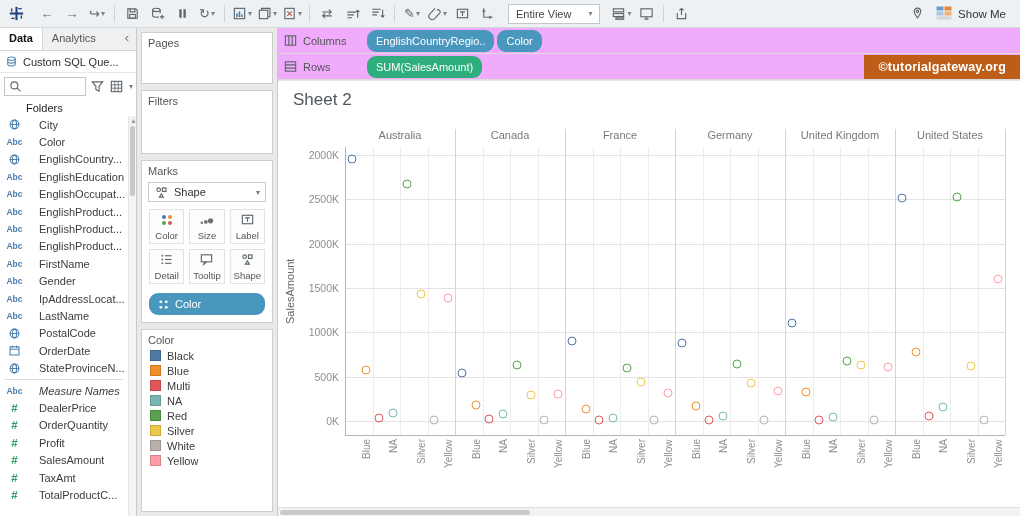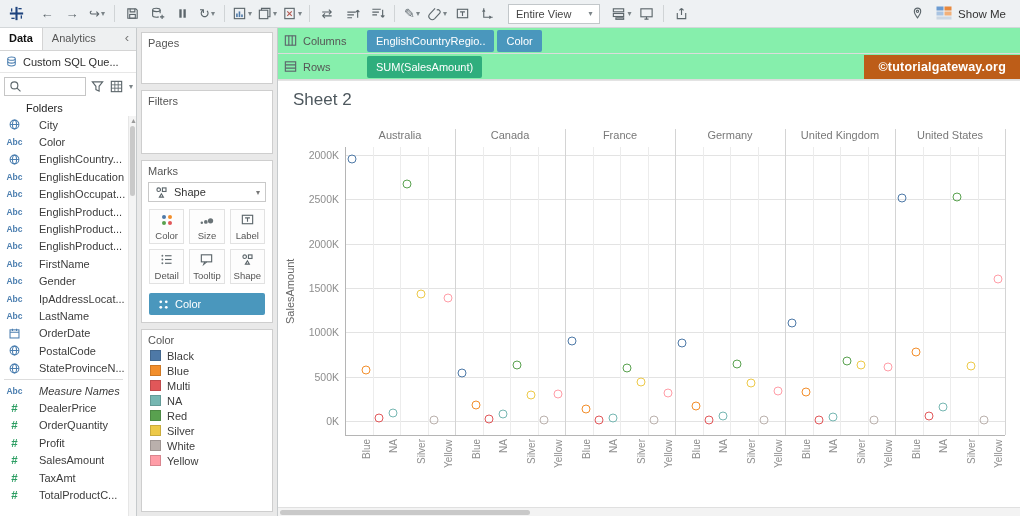--- a/index.html
+++ b/index.html
@@ -47,29 +47,29 @@
   .card-title { padding:4px 6px 2px; color:#555; }
   .card-pages { height:52px; }
   .card-filters { height:64px; }
   .card-marks { padding-bottom:7px; }
   .card-legend { flex:1; }
   .mark-type { margin:3px 6px 7px; border:1px solid #c9c9c9; height:20px; display:flex; align-items:center; padding:0 5px; gap:5px; color:#333; background:#fff; }
   .mark-type .caret { margin-left:auto; font-size:8px; color:#777; }
   .marks-grid { display:grid; grid-template-columns:repeat(3, 1fr); gap:5px; margin:0 7px; }
   .mark-btn { border:1px solid #e2e2e2; height:35px; display:flex; flex-direction:column; align-items:center; justify-content:center; gap:1px; font-size:9.5px; color:#555; background:#fdfdfd; }
   .marks-pill-wrap { margin:9px 7px 0; }
-  .pill { height:22px; border-radius:2px; display:flex; align-items:center; padding:0 9px; color:#fff; font-size:11px; gap:6px; white-space:nowrap; }
+  .pill { height:22px; border-radius:9px; display:flex; align-items:center; padding:0 9px; color:#fff; font-size:11px; gap:6px; white-space:nowrap; }
   .pill.blue { background:#4a97bd; }
   .pill.green { background:#2fae7d; }
   .legend-row { display:flex; align-items:center; gap:6px; padding:1.5px 8px; }
   .legend-swatch { width:11px; height:11px; border:1px solid rgba(0,0,0,.15); }
   .legend-label { color:#3c3c3c; }
   
   .content { flex:1; display:flex; flex-direction:column; background:#fff; min-width:0; }
-  .shelf { height:26px; display:flex; align-items:center; border-bottom:1px solid #dcdcdc; background:#86efac; padding-left:5px; gap:8px; }
+  .shelf { height:26px; display:flex; align-items:center; border-bottom:1px solid #dcdcdc; background:#f0abfc; padding-left:5px; gap:8px; }
   .shelf-head { display:flex; gap:5px; align-items:center; color:#555; width:76px; min-width:76px; }
   .shelf-pills { display:flex; gap:3px; align-items:center; flex:1; min-width:0; }
   .watermark { margin-left:auto; background:#bd5d18; color:#fff; height:24px; display:flex; align-items:center; padding:0 14px; font-weight:bold; font-size:12.5px; letter-spacing:.2px; }
   .sheet { flex:1; position:relative; border-top:1px solid #e3e3e3; }
   .sheet-title { font-size:17px; color:#4e585e; padding:9px 0 4px 15px; }
   .chart { position:relative; width:732px; height:382px; margin-left:5px; }
   .ch-fieldlabel { position:absolute; text-align:center; color:#787878; font-size:11px; }
   .ch-ctry { position:absolute; text-align:center; color:#787878; font-size:11px; overflow:hidden; white-space:nowrap; }
   .gridline { position:absolute; height:1px; background:#e3e3e3; }
   .vline { position:absolute; width:1px; }
@@ -363,35 +363,35 @@
         </div>
         <div class="field-row">
           <span class="field-icon">
             <span style="color:#4c7fb0;font-size:8.5px;font-weight:bold;">Abc</span>
           </span>
           <span class="field-label">LastName</span>
         </div>
         <div class="field-row">
           <span class="field-icon">
             <svg width="13" height="13" viewBox="0 0 16 16" fill="none" stroke="#4c7fb0" stroke-width="1.3">
-              <rect x="2.5" y="3.5" width="11" height="10"></rect>
-              <path d="M2.5 6.5h11M5.5 2v3M10.5 2v3"></path>
-            </svg>
-          </span>
-          <span class="field-label">OrderDate</span>
-        </div>
-        <div class="field-row">
-          <span class="field-icon">
-            <svg width="13" height="13" viewBox="0 0 16 16" fill="none" stroke="#4c7fb0" stroke-width="1.3">
               <circle cx="8" cy="8" r="5.4"></circle>
               <ellipse cx="8" cy="8" rx="2.5" ry="5.4"></ellipse>
               <path d="M2.6 8h10.8"></path>
             </svg>
           </span>
           <span class="field-label">PostalCode</span>
+        </div>
+        <div class="field-row">
+          <span class="field-icon">
+            <svg width="13" height="13" viewBox="0 0 16 16" fill="none" stroke="#4c7fb0" stroke-width="1.3">
+              <rect x="2.5" y="3.5" width="11" height="10"></rect>
+              <path d="M2.5 6.5h11M5.5 2v3M10.5 2v3"></path>
+            </svg>
+          </span>
+          <span class="field-label">OrderDate</span>
         </div>
         <div class="field-row">
           <span class="field-icon">
             <svg width="13" height="13" viewBox="0 0 16 16" fill="none" stroke="#4c7fb0" stroke-width="1.3">
               <circle cx="8" cy="8" r="5.4"></circle>
               <ellipse cx="8" cy="8" rx="2.5" ry="5.4"></ellipse>
               <path d="M2.6 8h10.8"></path>
             </svg>
           </span>
           <span class="field-label">StateProvinceN...</span>

